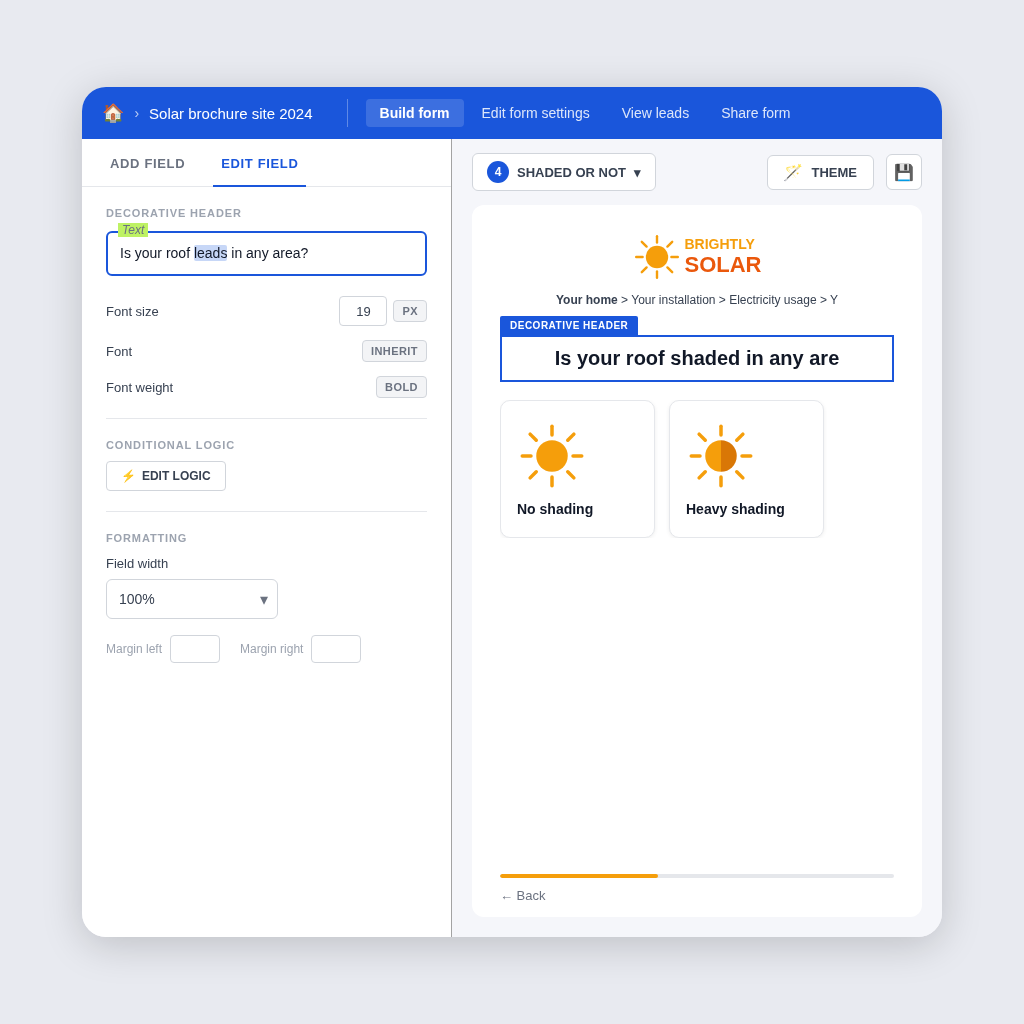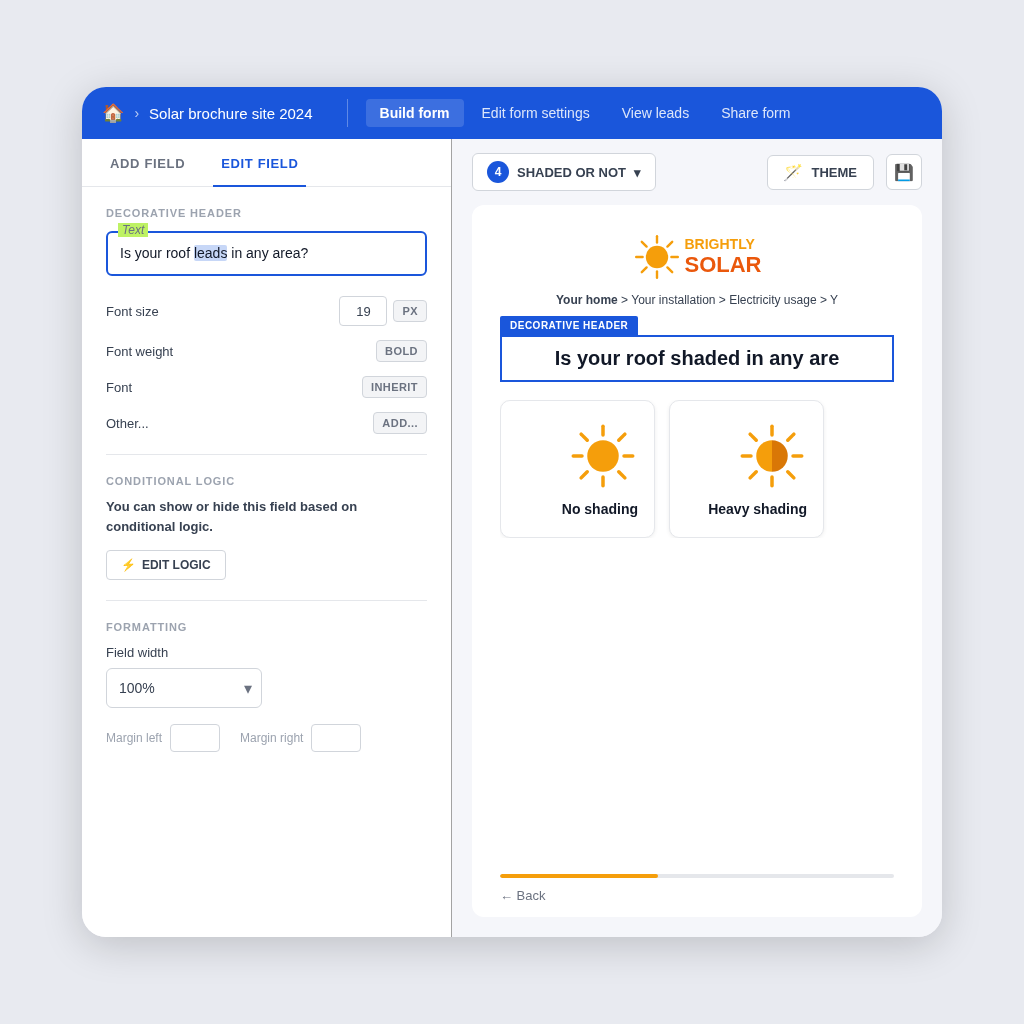--- a/index.html
+++ b/index.html
@@ -224,21 +224,21 @@
       text-transform: uppercase;
       margin-bottom: 12px;
     }
     .field-width-label {
       font-size: 13px;
       color: #374151;
       margin-bottom: 8px;
     }
     .select-wrapper {
       position: relative;
-      width: 156px;
+      width: 172px;
     }
     .select-wrapper select {
       width: 100%;
       height: 40px;
       border: 1px solid #d1d5db;
       border-radius: 6px;
       font-size: 14px;
       color: #374151;
       padding: 0 36px 0 12px;
       appearance: none;
@@ -422,21 +422,21 @@
       margin-bottom: 18px;
       overflow: hidden;
     }
     .choice-card {
       background: white;
       border: 1px solid #e5e7eb;
       border-radius: 10px;
       padding: 20px 16px;
       display: flex;
       flex-direction: column;
-      align-items: flex-end;
+      align-items: flex-start;
       gap: 10px;
       min-width: 155px;
       cursor: pointer;
       box-shadow: 0 1px 4px rgba(0,0,0,0.07);
     }
     .sun-icon {
       width: 70px;
       height: 70px;
     }
     .choice-label {
@@ -506,41 +506,34 @@
         </div>
         
         <div class="prop-row">
           <span class="prop-label">Font size</span>
           <div class="prop-value">
             <input class="prop-input-num" type="text" value="19" style="">
             <span class="prop-badge">PX</span>
           </div>
         </div>
         <div class="prop-row">
+          <span class="prop-label">Font</span>
+          <div class="prop-value">
+            <span class="prop-badge">INHERIT</span>
+          </div>
+        </div>
+        <div class="prop-row">
           <span class="prop-label">Font weight</span>
           <div class="prop-value">
             <span class="prop-badge">BOLD</span>
           </div>
         </div>
-        <div class="prop-row">
-          <span class="prop-label">Font</span>
-          <div class="prop-value">
-            <span class="prop-badge">INHERIT</span>
-          </div>
-        </div>
-        <div class="prop-row">
-          <span class="prop-label">Other...</span>
-          <div class="prop-value">
-            <span class="prop-badge">ADD...</span>
-          </div>
-        </div>
         <hr class="section-divider">
         
         <div class="cond-title">CONDITIONAL LOGIC</div>
-        <p class="cond-text">You can show or hide this field based on conditional logic.</p>
         <button class="edit-logic-btn">
           <span>⚡</span>
           <span>EDIT LOGIC</span>
         </button>
         <hr class="section-divider">
         
         <div class="format-section">
           <div class="format-title">FORMATTING</div>
           <div class="field-width-label">Field width</div>
           <div class="select-wrapper">

